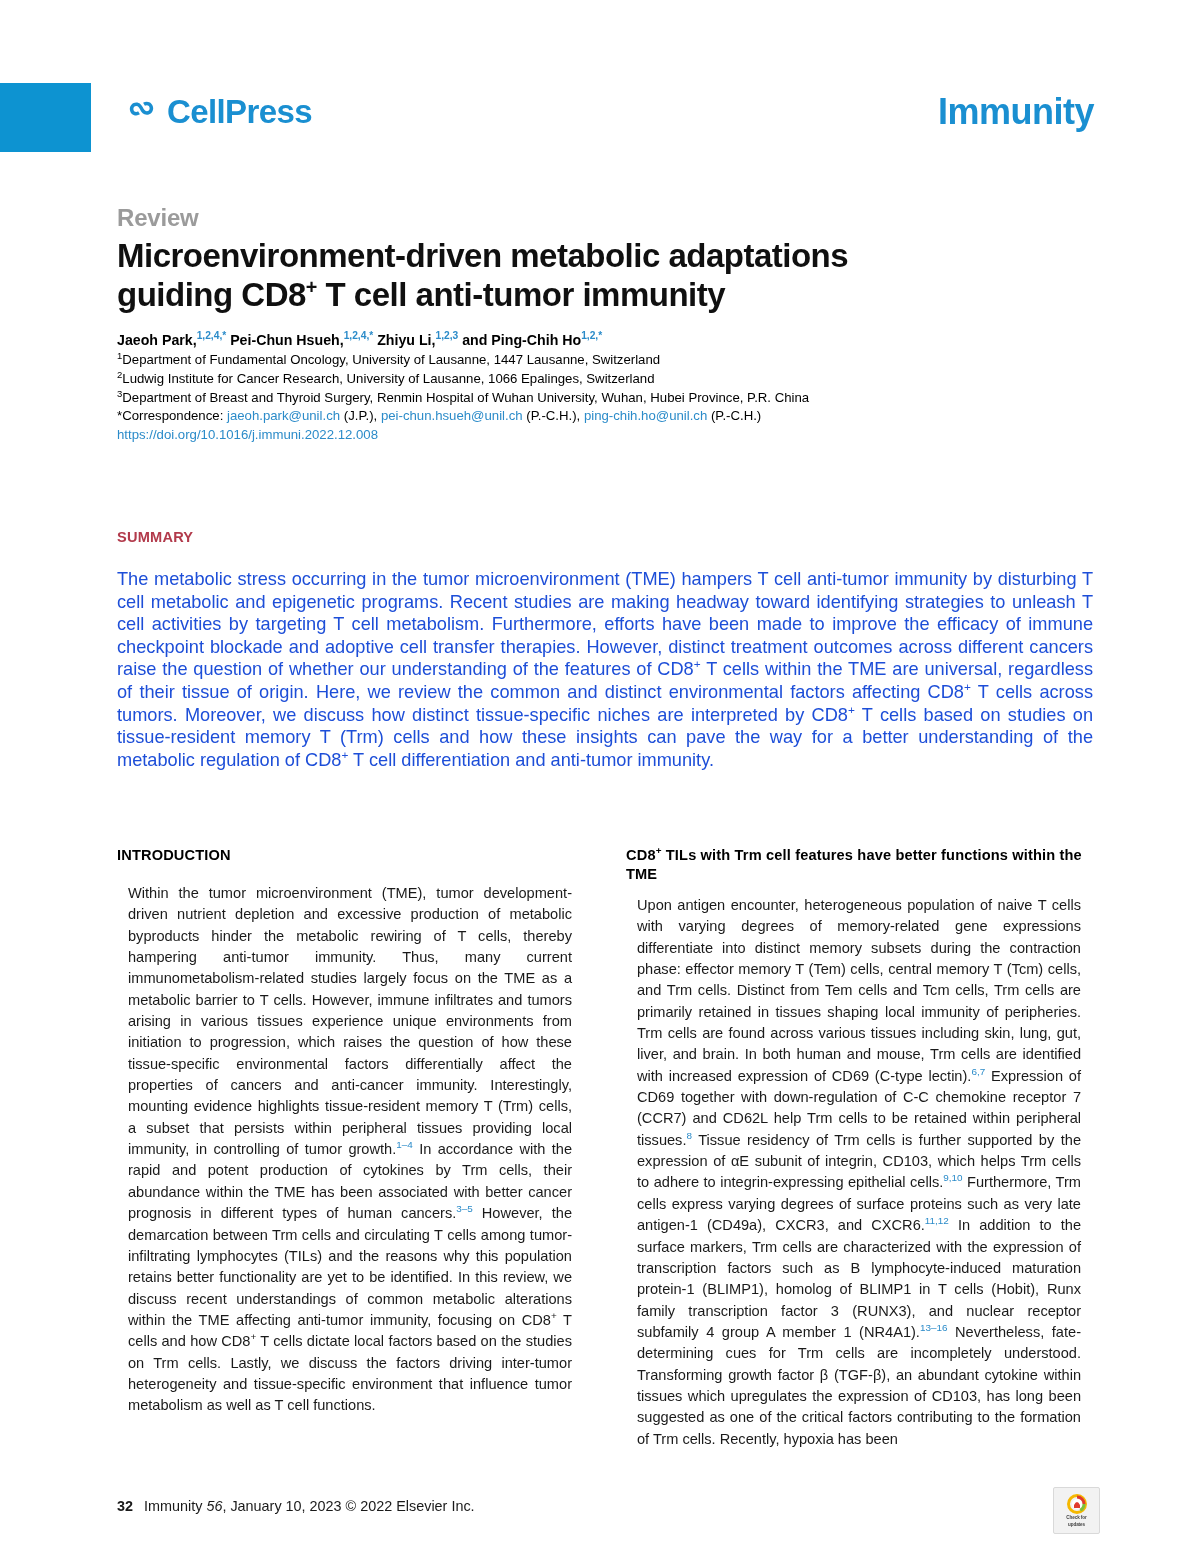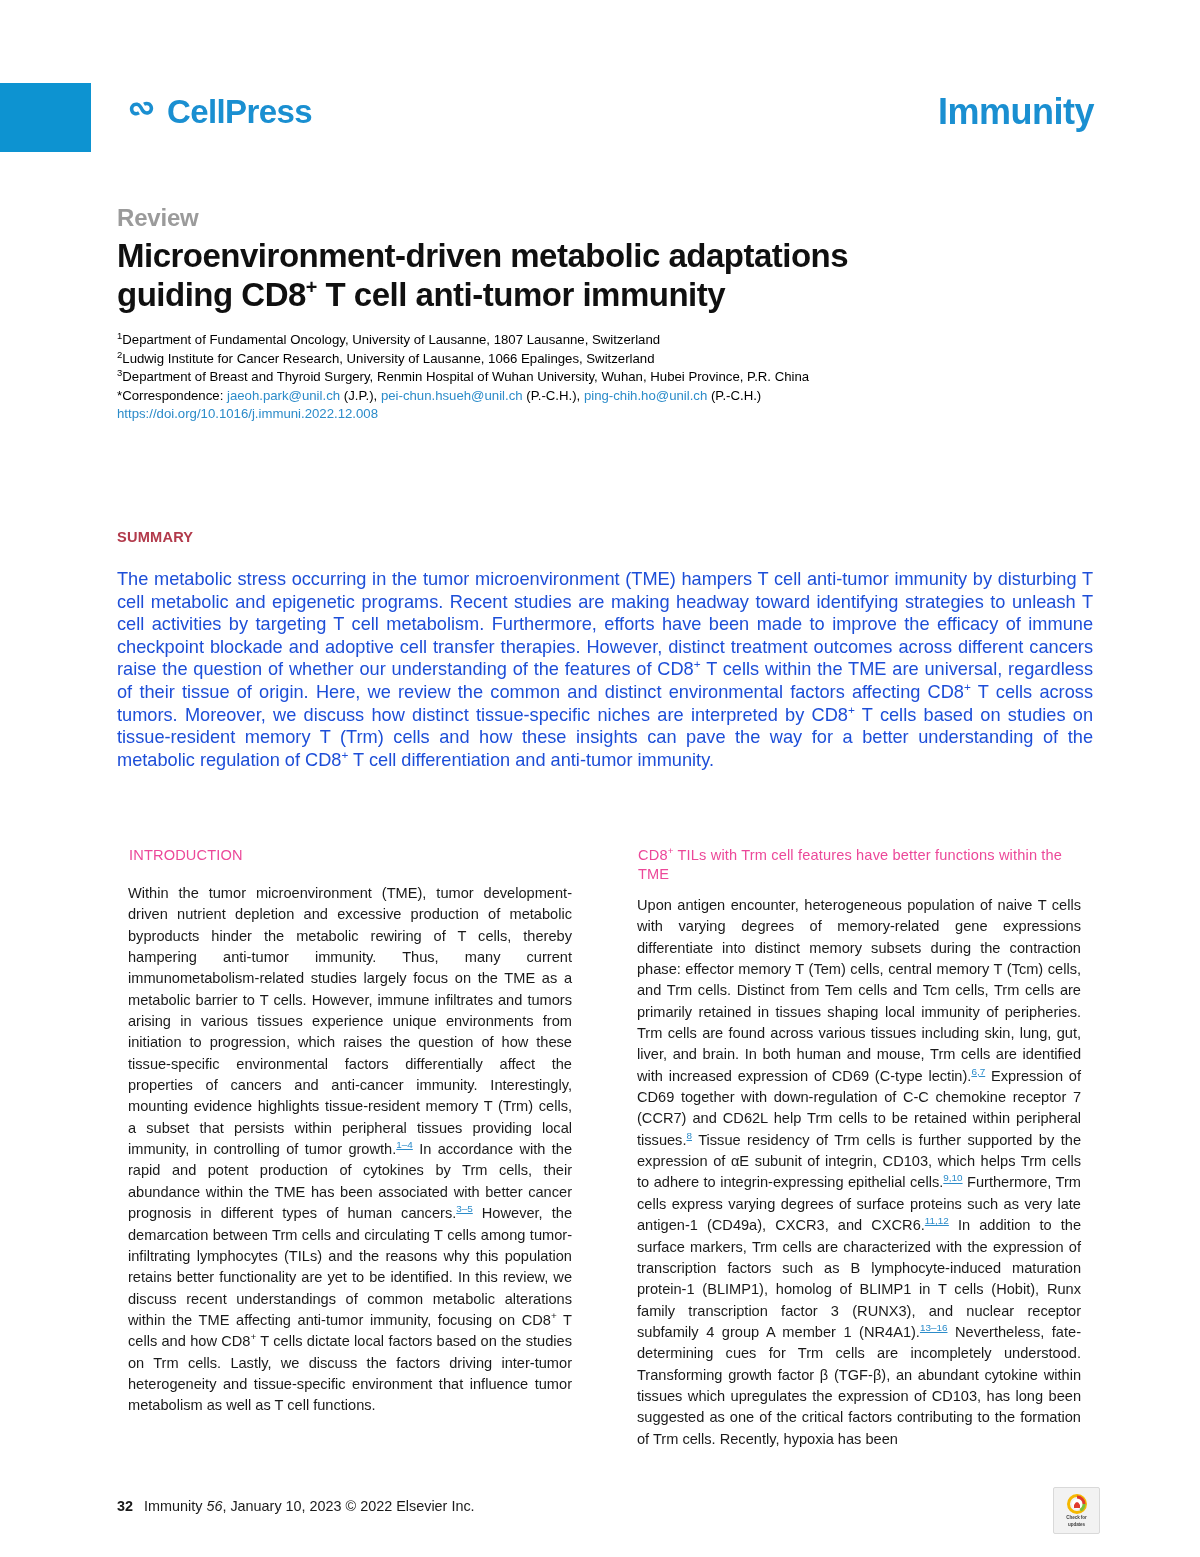--- a/index.html
+++ b/index.html
@@ -168,25 +168,25 @@
     width: 976px;
     height: 630px;
     display: flex;
     gap: 43px;
   }
   .col {
     width: 466px;
   }
   .section-heading {
     font-size: 14.6px;
-    font-weight: normal;
-    color: #ec4899;
+    font-weight: bold;
+    color: #000000;
     letter-spacing: 0.15px;
     line-height: 19px;
-    margin: 0 0 3px 12px;
+    margin: 0 0 3px 0;
   }
   .section-heading sup {
     font-size: 0.68em;
     vertical-align: super;
     line-height: 0;
   }
   .body-text {
     font-size: 14.6px;
     line-height: 21.35px;
     text-align: justify;
@@ -195,21 +195,20 @@
     hyphens: none;
   }
   .body-text.first { margin-top: 18px; }
   .body-text sup {
     font-size: 0.68em;
     vertical-align: super;
     line-height: 0;
   }
   .body-text sup.cit {
     color: #2b8bc9;
-    text-decoration: underline;
   }
 
   
   .footer {
     position: absolute;
     left: 117px;
     top: 1498px;
     font-size: 14.4px;
     color: #1a1a1a;
   }
@@ -264,22 +263,25 @@
 
   <div class="title-area">
     <div class="article-type">Review</div>
     <h1 class="article-title">
       <span>Microenvironment-driven metabolic adaptations</span><br>
       <span>guiding CD8</span><sup>+</sup><span> T cell anti-tumor immunity</span>
     </h1>
   </div>
 
   <div class="authors-block">
-
-    <div class="aff-line"><sup>1</sup><span>Department of Fundamental Oncology, University of Lausanne, 1807 Lausanne, Switzerland</span></div>
+    <div class="author-line">
+      <span>Jaeoh Park,</span><sup class="ref">1,2,4,*</sup><span> Pei-Chun Hsueh,</span><sup class="ref">1,2,4,*</sup><span> Zhiyu Li,</span><sup class="ref">1,2,3</sup><span> and Ping-Chih Ho</span><sup class="ref">1,2,*</sup>
+    </div>
+
+    <div class="aff-line"><sup>1</sup><span>Department of Fundamental Oncology, University of Lausanne, 1447 Lausanne, Switzerland</span></div>
     <div class="aff-line"><sup>2</sup><span>Ludwig Institute for Cancer Research, University of Lausanne, 1066 Epalinges, Switzerland</span></div>
     <div class="aff-line"><sup>3</sup><span>Department of Breast and Thyroid Surgery, Renmin Hospital of Wuhan University, Wuhan, Hubei Province, P.R. China</span></div>
 
     <div class="aff-line">
       <span>*Correspondence:</span>
       <a class="link" href="#">jaeoh.park@unil.ch</a>
       <span>(J.P.),</span>
       <a class="link" href="#">pei-chun.hsueh@unil.ch</a>
       <span>(P.-C.H.),</span>
       <a class="link" href="#">ping-chih.ho@unil.ch</a>

